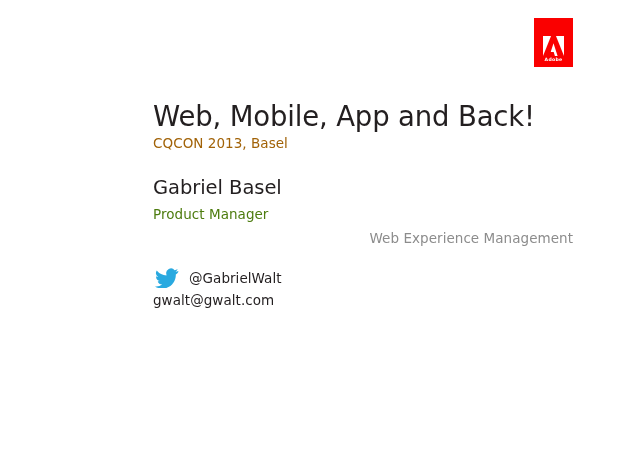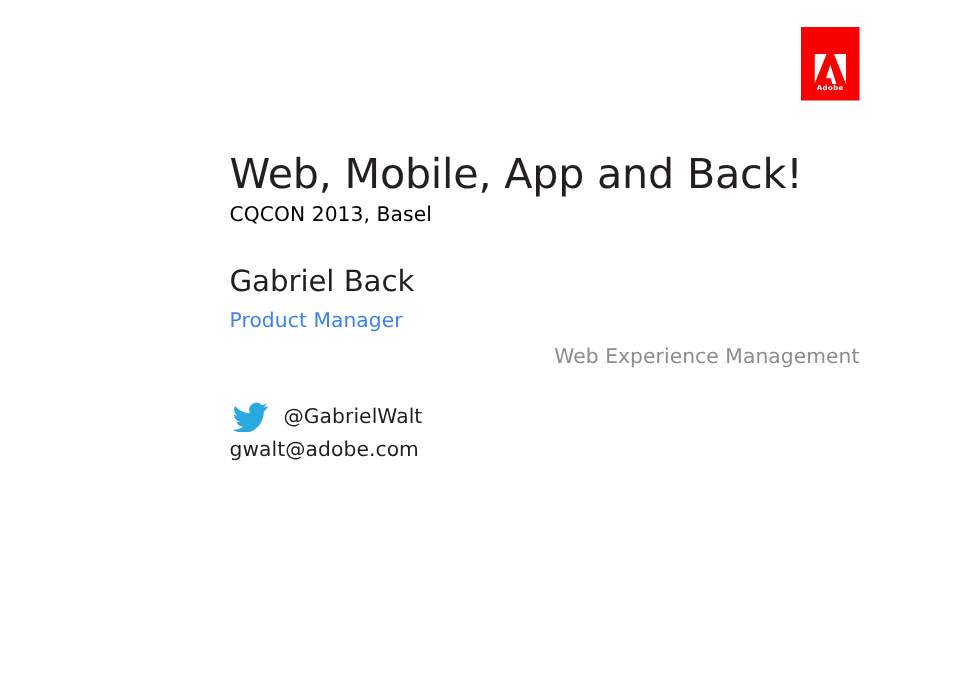--- a/index.html
+++ b/index.html
@@ -69,37 +69,37 @@
     color: #231f20;
     font-weight: normal;
     letter-spacing: -0.15px;
     margin: 0;
     white-space: nowrap;
   }
 
   .subtitle {
     font-size: 13.5px;
     line-height: 18px;
-    color: #000000;
+    color: #a16207;
     margin: 2px 0 0 0;
     letter-spacing: 0.05px;
   }
 
   .person-name {
     font-size: 19.5px;
     line-height: 24px;
     color: #231f20;
     margin: 24px 0 0 0;
     letter-spacing: -0.05px;
   }
 
   .person-role {
     font-size: 13.5px;
     line-height: 24px;
-    color: #3b82f6;
+    color: #4d7c0f;
     margin: 2px 0 0 0;
     letter-spacing: 0.05px;
   }
   .person-team {
     font-size: 13.5px;
     line-height: 24px;
     color: #8c8c8c;
     margin: 0;
     letter-spacing: 0.05px;
     text-align: right;
@@ -149,30 +149,30 @@
       </svg>
     </span>
     <span class="wordmark">Adobe</span>
   </div>
 
   <div class="content">
 
     <h1 class="title">Web, Mobile, App and Back!</h1>
     <p class="subtitle">CQCON 2013, Basel</p>
 
-    <p class="person-name">Gabriel Back</p>
+    <p class="person-name">Gabriel Basel</p>
     <p class="person-role">Product Manager</p>
     <p class="person-team">Web Experience Management</p>
 
     <div class="contact">
       <div class="twitter-row">
         <span class="twitter-icon">
           <svg width="24" height="20" viewBox="0 0 24 20" xmlns="http://www.w3.org/2000/svg" aria-hidden="true">
             <path fill="#29a9e0" d="M23.3 2.9c-.85.38-1.77.63-2.73.75a4.77 4.77 0 0 0 2.09-2.63 9.5 9.5 0 0 1-3.02 1.15A4.75 4.75 0 0 0 11.4 6.5c0 .37.04.74.12 1.08A13.5 13.5 0 0 1 1.72 2.62a4.76 4.76 0 0 0 1.47 6.35 4.7 4.7 0 0 1-2.15-.6v.06a4.76 4.76 0 0 0 3.81 4.66 4.8 4.8 0 0 1-2.14.08 4.76 4.76 0 0 0 4.44 3.3A9.55 9.55 0 0 1 0 18.43a13.46 13.46 0 0 0 7.29 2.14c8.75 0 13.53-7.25 13.53-13.53 0-.21 0-.41-.01-.62a9.64 9.64 0 0 0 2.49-2.52z"></path>
           </svg>
         </span>
         <span class="twitter-handle">@GabrielWalt</span>
       </div>
-      <div class="email">gwalt@adobe.com</div>
+      <div class="email">gwalt@gwalt.com</div>
     </div>
 
   </div>
 </div>
 
 </body></html>

